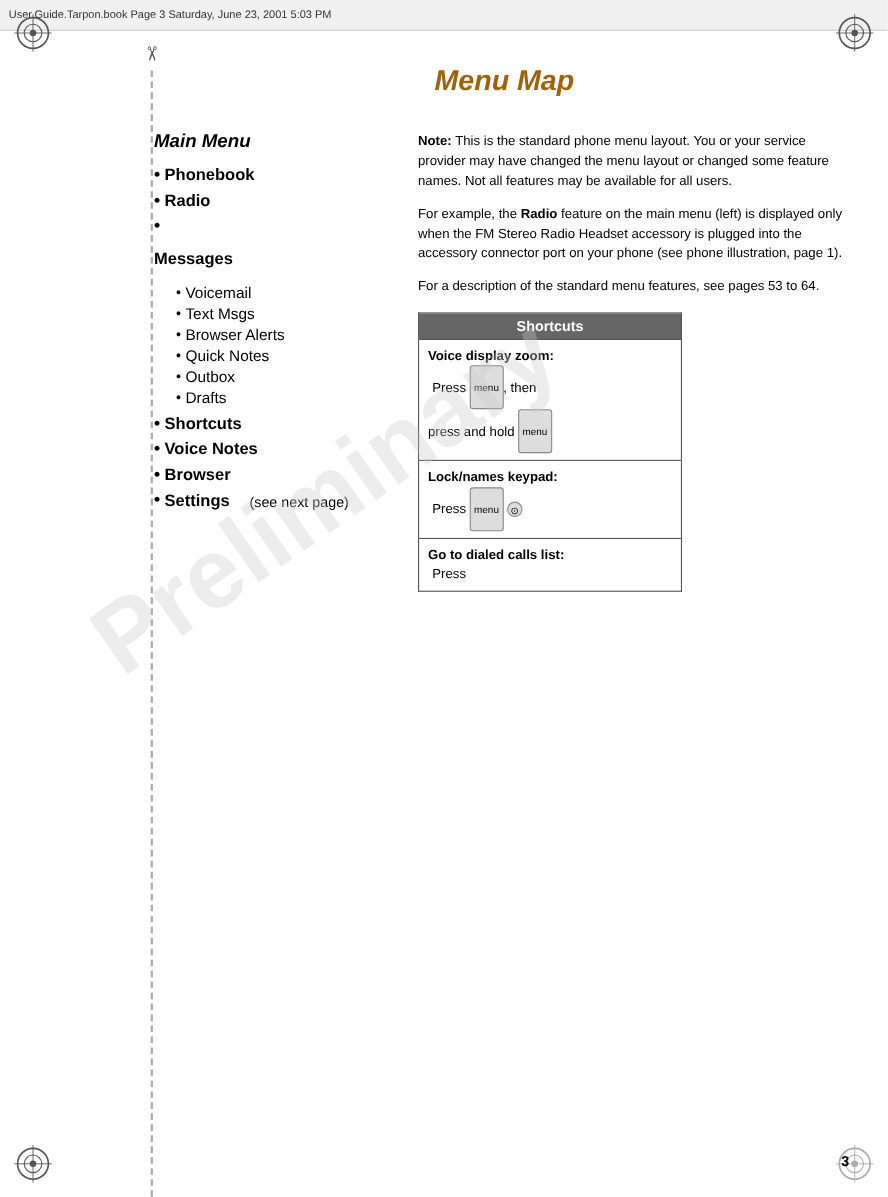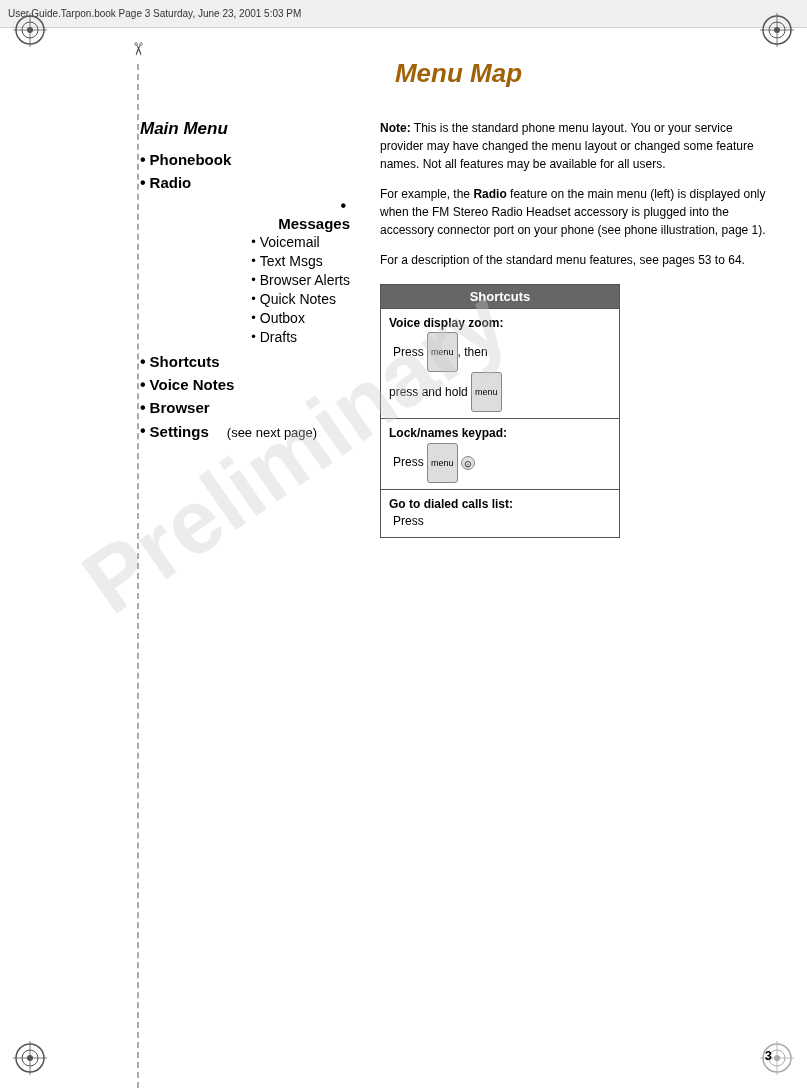--- a/index.html
+++ b/index.html
@@ -334,21 +334,21 @@
     <div class="two-col">
 
       <div class="left-col">
         <div class="main-menu-heading">Main Menu</div>
 
         <ul class="menu-list">
 
           <li>Phonebook</li>
           <li>Radio</li>
 
-          <li style="flex-direction: column; align-items: flex-end;">
+          <li style="flex-direction: column; align-items: flex-start; gap: 12px;">
             <span style="display:flex; align-items:flex-start;">
               <span style="font-weight:bold;">Messages</span>
             </span>
             <ul class="sub-menu-list">
               <li>Voicemail</li>
               <li>Text Msgs</li>
               <li>Browser Alerts</li>
               <li>Quick Notes</li>
               <li>Outbox</li>
               <li>Drafts</li>

